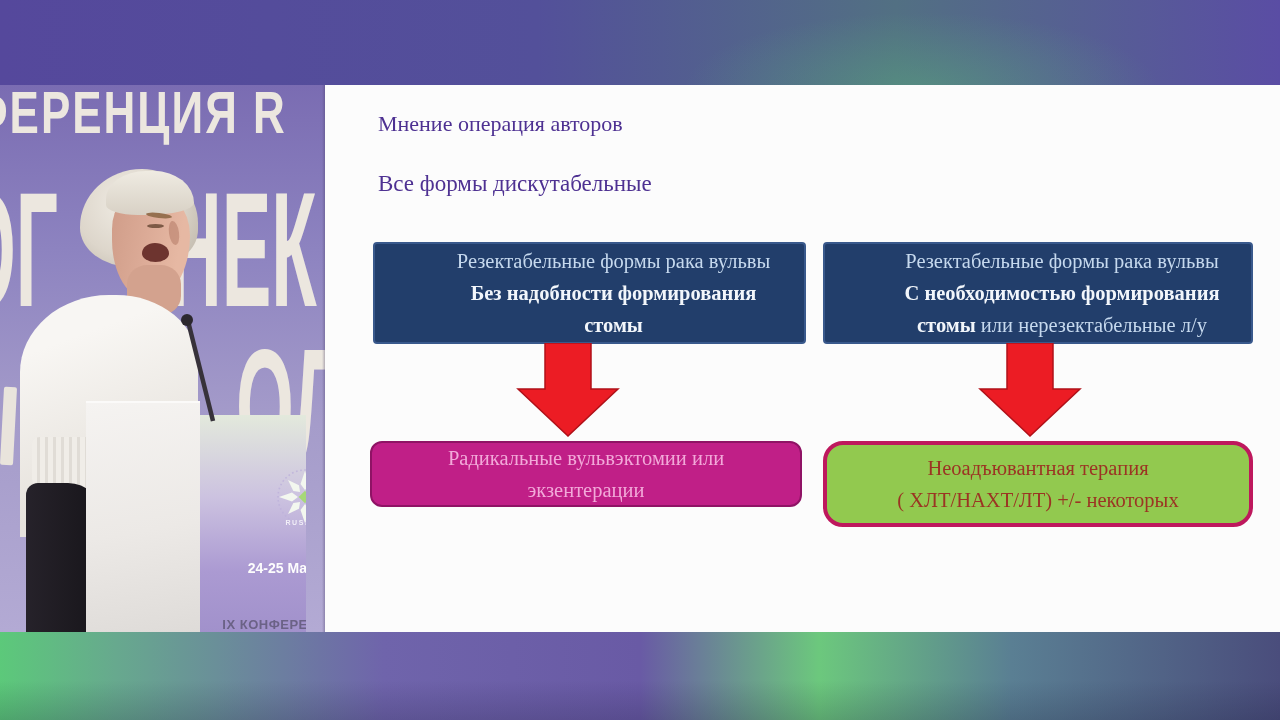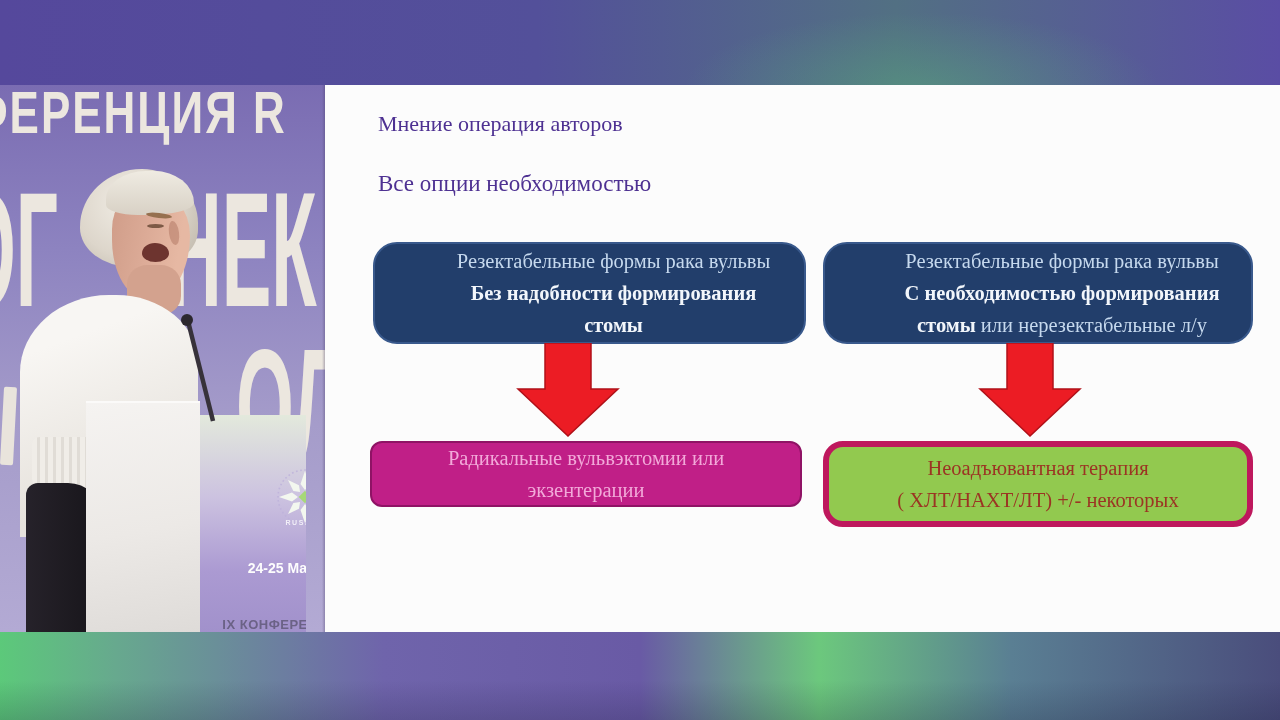--- a/index.html
+++ b/index.html
@@ -81,29 +81,29 @@
     background:linear-gradient(90deg,rgba(70,60,100,0),rgba(70,60,100,.35));}
 
   
   .slide{position:absolute;left:325px;top:0;width:955px;height:547px;background:#fcfcfc;
     font-family:"Liberation Serif","DejaVu Serif",serif;}
   .slide-title{position:absolute;left:53px;top:26px;font-size:22px;color:#4e3192;}
   .slide-subtitle{position:absolute;left:53px;top:86px;font-size:23px;color:#4e3192;}
 
   .fbox{position:absolute;display:flex;flex-direction:column;justify-content:center;
     text-align:center;font-size:20.5px;line-height:32px;}
-  .navy{background:#223e6b;border:2px solid #39598c;border-radius:24px;color:#c6d9ee;
+  .navy{background:#223e6b;border:2px solid #39598c;border-radius:4px;color:#c6d9ee;
     box-sizing:border-box;padding-left:48px;}
   .navy .b{color:#f2f6fb;font-weight:700;}
   .navy-left{left:48px;top:157px;width:433px;height:102px;}
   .navy-right{left:498px;top:157px;width:430px;height:102px;}
   .pink{left:45px;top:356px;width:432px;height:66px;background:#c01f87;
     border:2px solid #8f1365;border-radius:12px;color:#f2a9d9;box-sizing:border-box;}
   .green{left:498px;top:356px;width:430px;height:86px;background:#92c94f;
-    border:6px solid #be185d;border-radius:20px;color:#9b3423;box-sizing:border-box;}
+    border:4px solid #be185d;border-radius:20px;color:#9b3423;box-sizing:border-box;}
   .arrow{position:absolute;width:104px;height:94px;}
   .arrow-left{left:191px;top:258px;}
   .arrow-right{left:653px;top:258px;}
 </style>
 </head>
 <body>
 
 <div class="frame">
 
   <div class="band band-top"></div>
@@ -159,21 +159,21 @@
       <svg class="mic" width="40" height="112" viewBox="0 0 40 112">
         <line x1="8" y1="8" x2="33" y2="108" stroke="#37323a" stroke-width="4.5"></line>
         <circle cx="7" cy="7" r="6" fill="#2c282e"></circle>
       </svg>
 
       <div class="photo-edge"></div>
     </div>
 
     <div class="slide">
       <div class="slide-title">Мнение операция авторов</div>
-      <div class="slide-subtitle">Все опции необходимостью</div>
+      <div class="slide-subtitle">Все формы дискутабельные</div>
 
       <div class="fbox navy navy-left">
         <div>Резектабельные формы рака вульвы</div>
         <div class="b">Без надобности формирования</div>
         <div class="b">стомы</div>
       </div>
 
       <div class="fbox navy navy-right">
         <div>Резектабельные формы рака вульвы</div>
         <div class="b">С  необходимостью формирования</div>

